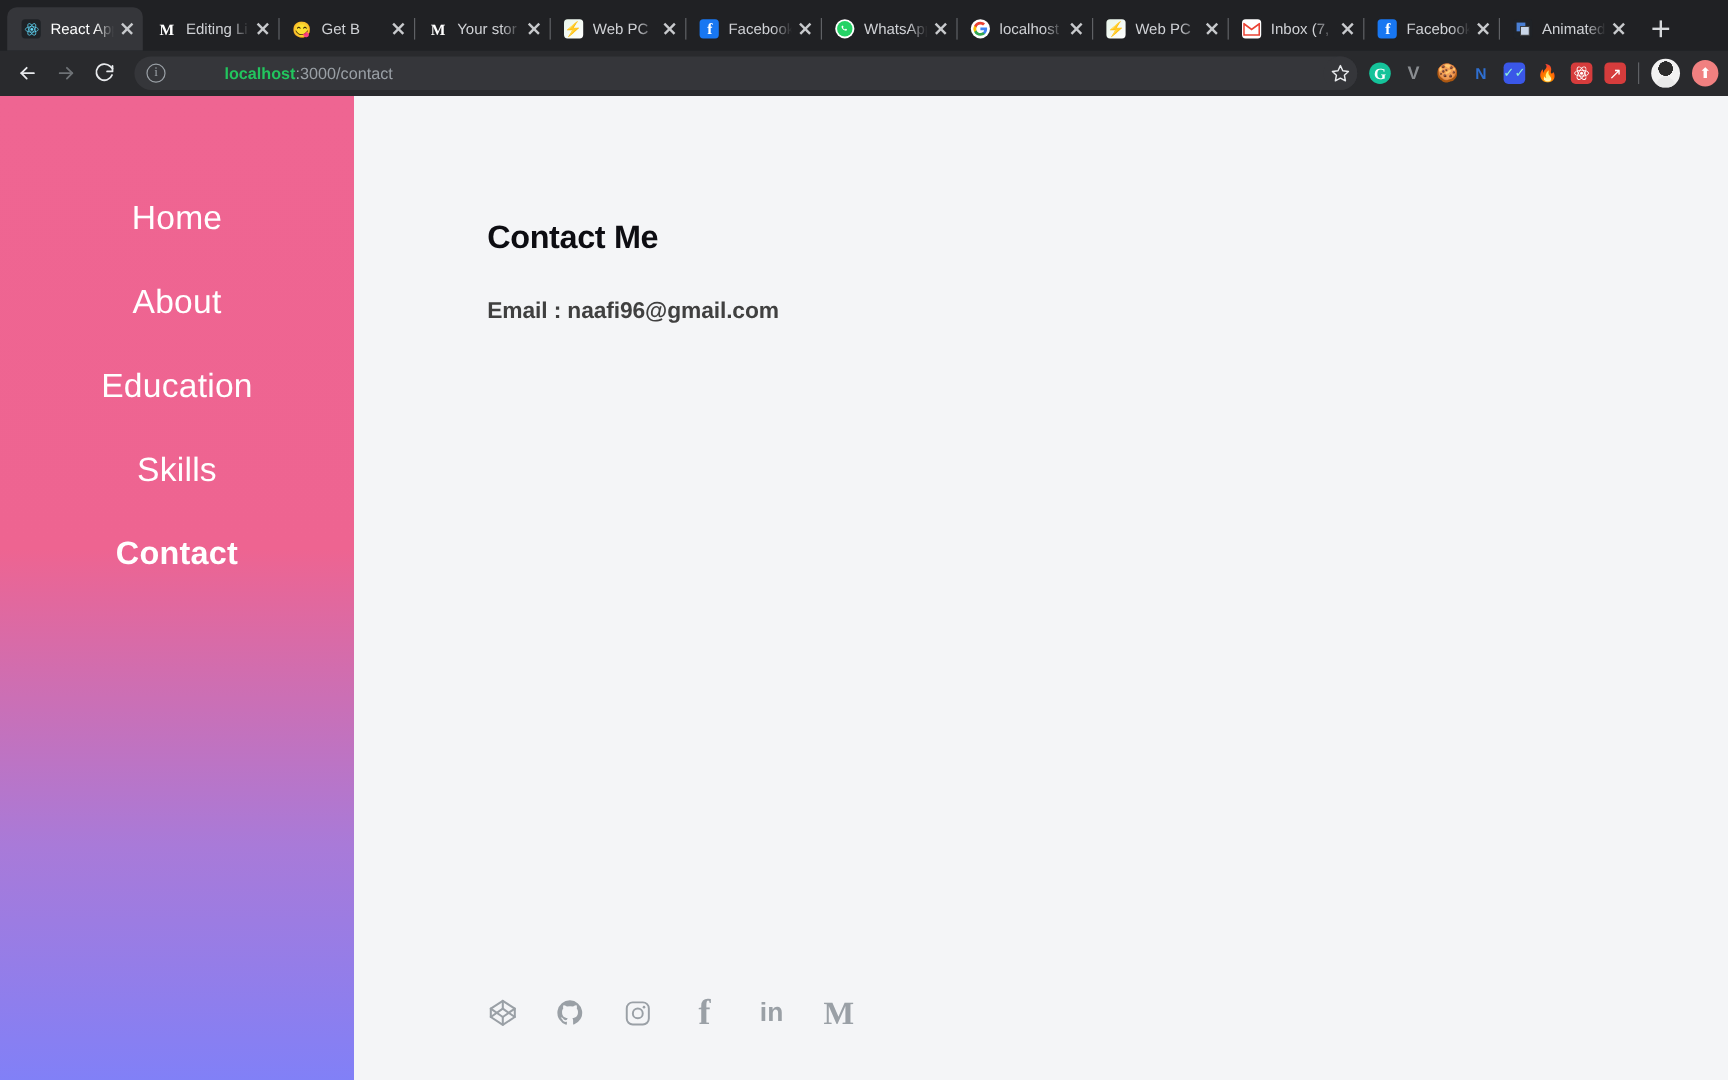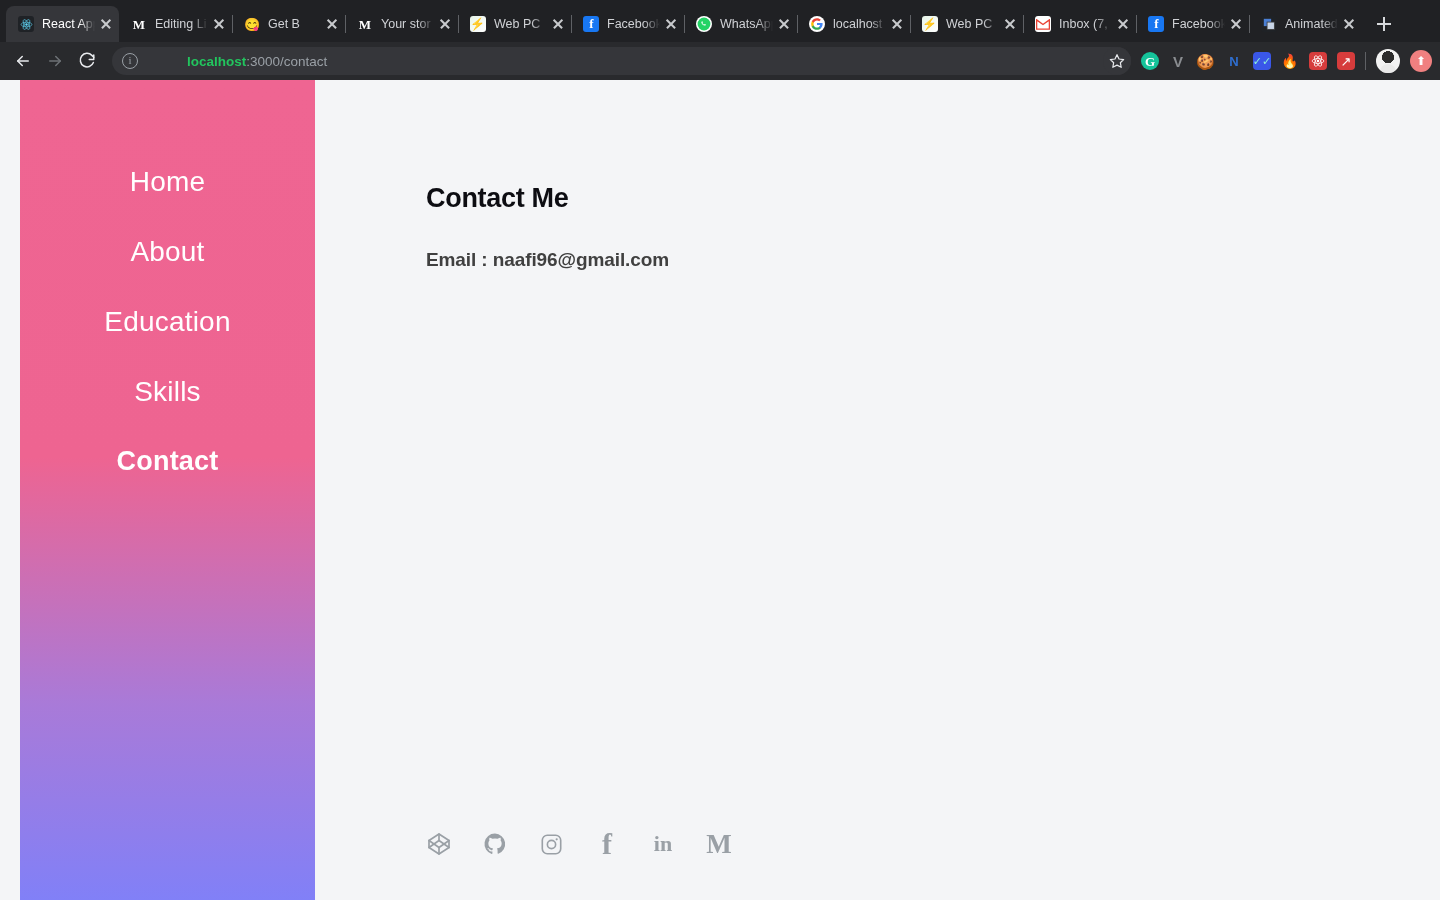--- a/index.html
+++ b/index.html
@@ -180,21 +180,20 @@
     background: #f08080; color: #fff; flex: 0 0 22px;
     display:flex; align-items:center; justify-content:center; font-size:12px;
   }
 
   
   .page {
     flex: 1 1 auto;
     display: flex;
     background: #f4f5f7;
     min-height: 0;
-    padding-left: 20px;
   }
   .sidebar {
     width: 295px;
     flex: 0 0 295px;
     background: linear-gradient(180deg, #ef6592 0%, #ee6491 46%, #a97ad8 76%, #8180f7 100%);
     padding-top: 88px;
     display: flex;
     flex-direction: column;
     align-items: center;
   }
@@ -250,21 +249,21 @@
     color: #9aa0a6;
   }
   .social-fb {
     font-family: "Liberation Serif", serif;
     font-weight: 700;
     font-size: 30px;
     line-height: 26px;
     color: #9aa0a6;
   }
   .social-in {
-    font-family: Liberation Serif, serif;
+    font-family: Liberation Sans, sans-serif;
     font-weight: 700;
     font-size: 22px;
     line-height: 26px;
     color: #9aa0a6;
   }
 </style>
 </head>
 <body>
 
 <div class="browser">

